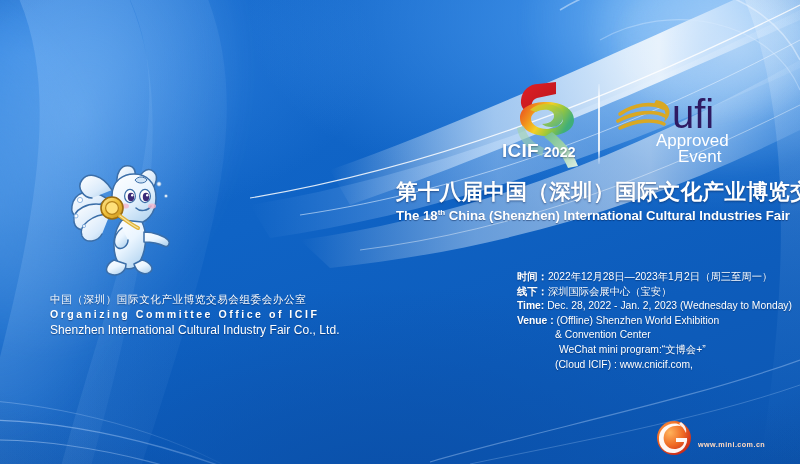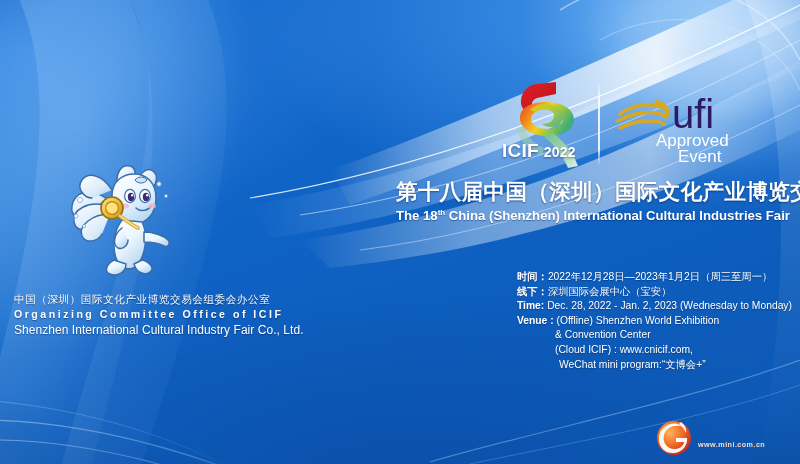--- a/index.html
+++ b/index.html
@@ -102,20 +102,21 @@
     text-shadow:0 1px 1px rgba(0,22,66,.45);
   }
   .title-en sup{font-size:8px;vertical-align:5px;}
 
   .org-zone{
     position:absolute;left:14px;top:292px;width:290px;
   }
   .org-line{
     color:#ffffff;white-space:nowrap;
     text-shadow:0 1px 1px rgba(0,20,60,.45);
+    margin-left:36px;
   }
   .org-cn1{font-size:10.6px;letter-spacing:.55px;font-weight:400;line-height:1.42;}
   .org-en1{font-size:10.6px;letter-spacing:2.5px;font-weight:700;line-height:1.42;}
   .org-cn2{font-size:10.6px;letter-spacing:2.1px;font-weight:400;line-height:1.42;}
   .org-en2{font-size:12px;letter-spacing:.05px;font-weight:400;line-height:1.42;}
 
   .info-zone{
     position:absolute;left:517px;top:270px;width:280px;
   }
   .info-row{
@@ -357,22 +358,22 @@
     <div class="org-line org-en1">Organizing Committee Office of ICIF</div>
     <div class="org-line org-en2">Shenzhen International Cultural Industry Fair Co., Ltd.</div>
   </div>
 
   <div class="info-zone">
     <div class="info-row"><b>时间：</b><span>2022年12月28日—2023年1月2日（周三至周一）</span></div>
     <div class="info-row"><b>线下：</b><span>深圳国际会展中心（宝安）</span></div>
     <div class="info-row"><b>Time:</b><span> Dec. 28, 2022 - Jan. 2, 2023 (Wednesday to Monday)</span></div>
     <div class="info-row"><b>Venue :</b><span> (Offline) Shenzhen World Exhibition</span></div>
     <div class="info-row info-indent"><span>&amp; Convention Center</span></div>
+    <div class="info-row info-indent2"><span>WeChat mini program:“文博会+”</span></div>
     <div class="info-row info-indent"><span>(Cloud ICIF) : www.cnicif.com,</span></div>
-    <div class="info-row info-indent2"><span>WeChat mini program:“文博会+”</span></div>
   </div>
 
   <div class="watermark">
     <svg width="40" height="40" viewBox="0 0 40 40" style="position:absolute;left:0;top:2px;">
       <defs>
         <radialGradient id="wmg" cx="38%" cy="34%" r="70%">
           <stop offset="0%" stop-color="#ffb35c"></stop>
           <stop offset="55%" stop-color="#ef6a23"></stop>
           <stop offset="100%" stop-color="#c8281b"></stop>
         </radialGradient>

